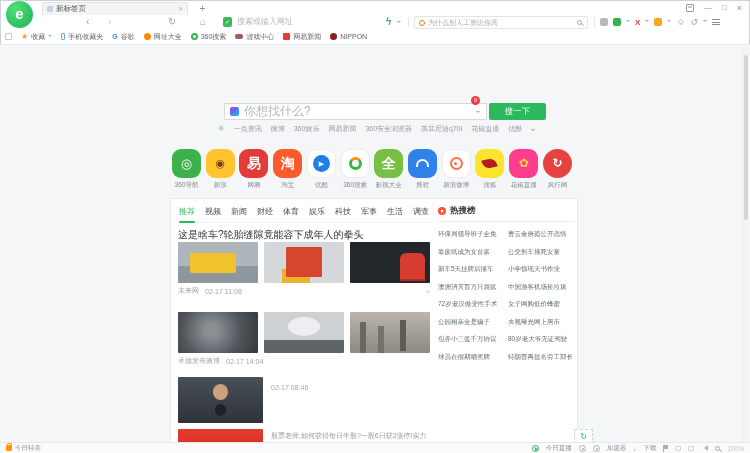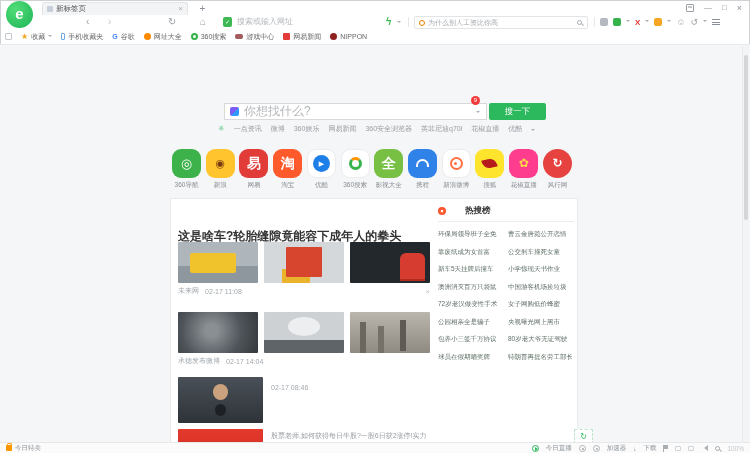--- a/index.html
+++ b/index.html
@@ -93,28 +93,28 @@
 .g-swirl{color:#fff;font-size:12px;font-weight:bold;line-height:29px;display:block}
 
 .card{position:absolute;left:170px;top:153px;width:408px;height:289px;background:#fff;
 border:1px solid #e8eaec;overflow:hidden}
 .feedtabs{position:absolute;left:8px;top:7px;width:252px;display:flex;gap:10px;font-size:8px;color:#4a4a4a;
 padding-bottom:5px;border-bottom:1px solid #f1f1f1}
 .ft{white-space:nowrap}
 .ft.active{color:#2cb85c;position:relative}
 .ft.active::after{content:"";position:absolute;left:0;right:0;bottom:-6px;height:2px;background:#2cb85c;border-radius:1px}
 .hotlist{position:absolute;left:267px;top:6px;width:136px}
-.hothead{display:flex;align-items:center;gap:19px}
+.hothead{display:flex;align-items:center;gap:4px}
 .flame{width:8px;height:8px;border-radius:50%;background:radial-gradient(circle at 50% 55%,#fff 0 18%,#ff6a3d 19%,#f43b1e)}
 .hottitle{font-size:8.5px;font-weight:bold;color:#333}
 .hotdiv{margin-top:4px;border-top:1px solid #ececec}
 .hotgrid{margin-top:3px;display:grid;grid-template-columns:64px 64px;column-gap:6px}
 .hi{font-size:6.5px;color:#5f6f65;line-height:17.5px;height:17.5px;white-space:nowrap;overflow:hidden}
 .ncol{position:absolute;left:7px;top:27px;width:252px;height:262px}
-.ntitle{font-size:12px;font-weight:bold;color:#333;white-space:nowrap;overflow:hidden;width:252px}
+.ntitle{font-size:10px;font-weight:normal;color:#333;white-space:nowrap;overflow:hidden;width:252px}
 .thumbs{position:absolute;display:flex;gap:6px}
 .th{width:80px;height:41px;border-radius:1px;position:relative;overflow:hidden}
 .meta{position:absolute;display:flex;align-items:center;font-size:7px;color:#a3a8ad;gap:6px;width:252px}
 .xclose{margin-left:auto;color:#c3c7cb;font-size:8px}
 .rowitem{position:absolute;display:flex;width:252px}
 .nimg{width:85px;height:46px;border-radius:1px;flex:none;position:relative;overflow:hidden}
 .rtxt{margin-left:8px;overflow:hidden}
 .rtime{font-size:7px;color:#a3a8ad;margin-top:7px}
 .ndesc{font-size:7px;color:#98a0a6;line-height:9.5px;margin-top:2px;height:19px;overflow:hidden}
 
@@ -322,20 +322,32 @@
       </div>
     <div class="cell">
         <div class="si round" style="background: rgb(230, 67, 64);">
           <span class="g-swirl">↻</span>
         </div>
         <div class="sl">风行网</div>
       </div>
   </div>
 
   <div class="card">
+    <div class="feedtabs">
+      <span class="ft active">推荐</span>
+      <span class="ft">视频</span>
+      <span class="ft">新闻</span>
+      <span class="ft">财经</span>
+      <span class="ft">体育</span>
+      <span class="ft">娱乐</span>
+      <span class="ft">科技</span>
+      <span class="ft">军事</span>
+      <span class="ft">生活</span>
+      <span class="ft">调查</span>
+    </div>
 
     <div class="hotlist">
       <div class="hothead">
         <span class="flame"></span>
         <span class="hottitle">热搜榜</span>
       </div>
       <div class="hotdiv"></div>
       <div class="hotgrid">
         <span class="hi">环保局领导班子全免</span>
         <span class="hi">曹云金唐菀公开恋情</span>

